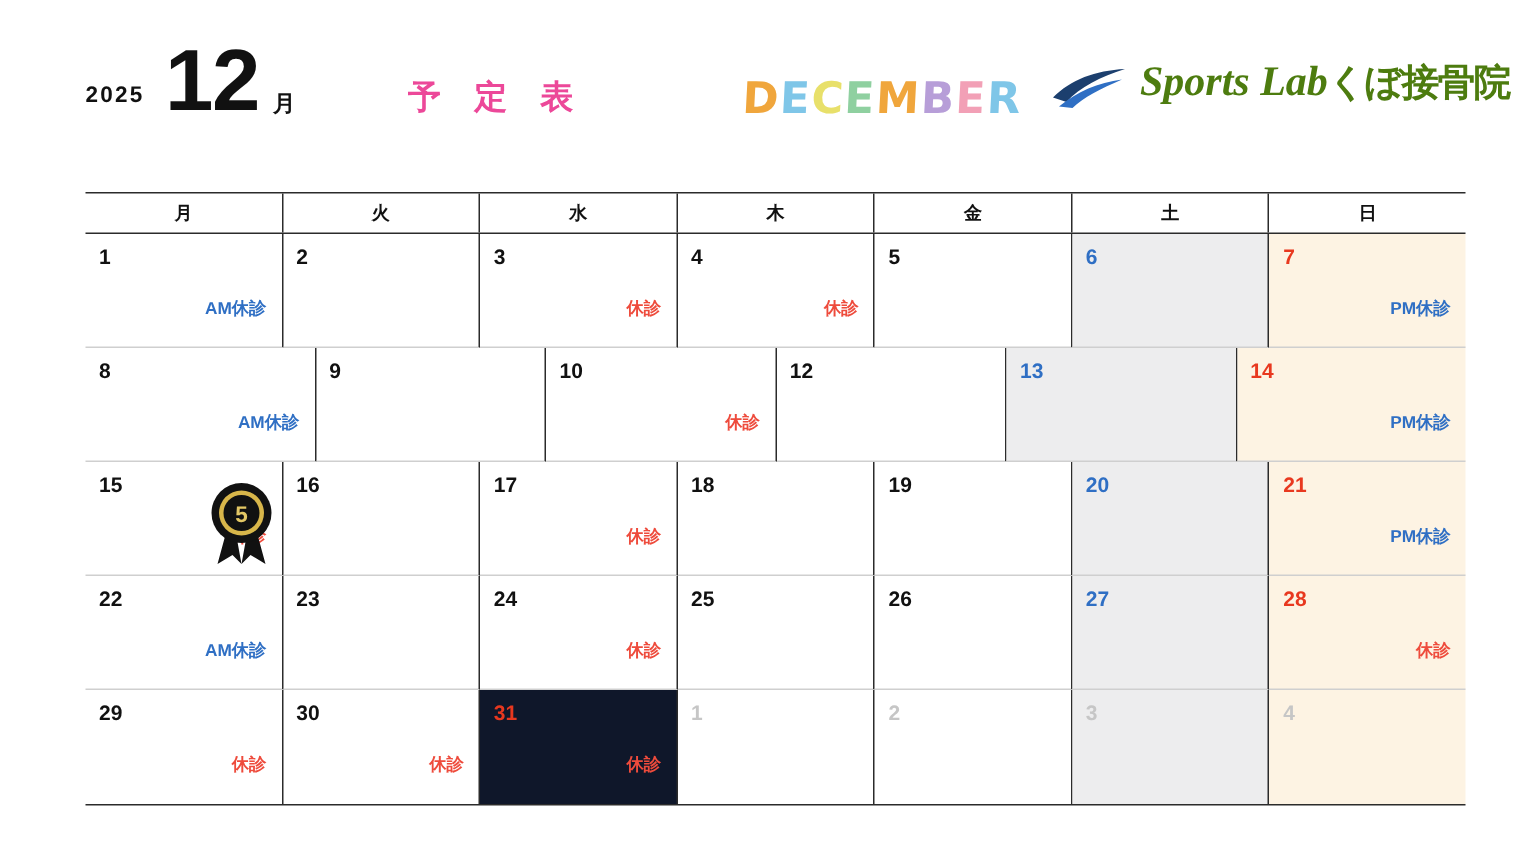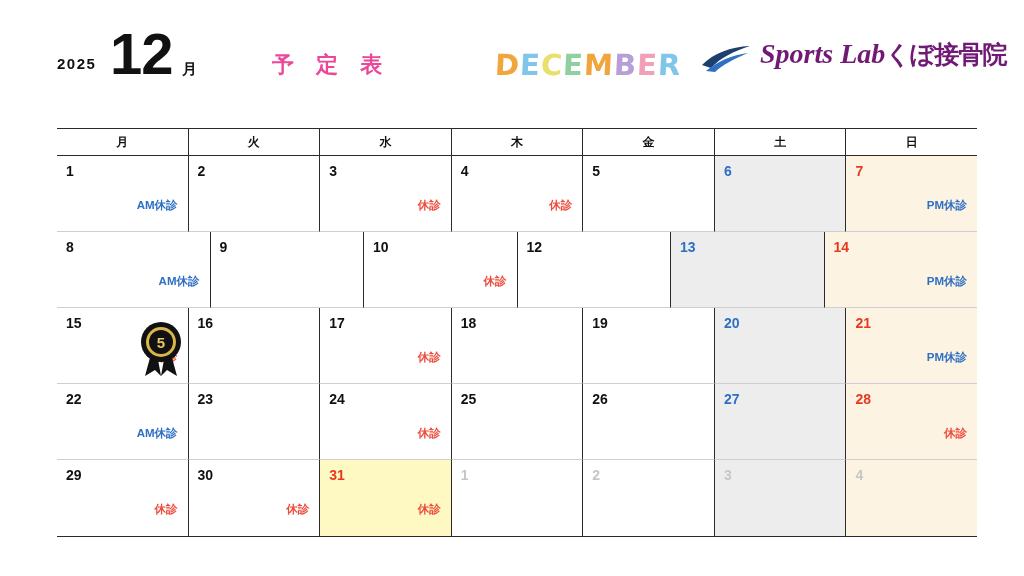--- a/index.html
+++ b/index.html
@@ -83,21 +83,21 @@
     left: 0; top: 8px;
     width: 52px; height: 30px;
   }
   .logo-text {
     position: absolute;
     left: 60px; top: 2px;
     font-size: 28px;
     font-weight: bold;
     font-style: italic;
     font-family: "Liberation Serif", serif;
-    color: #701a75;
+    color: #4d7c0f;
     white-space: nowrap;
     letter-spacing: 0px;
   }
   .logo-text .jp {
     font-style: normal;
     font-family: "Liberation Sans", sans-serif;
     font-size: 25px;
     letter-spacing: -1px;
   }
 
@@ -133,21 +133,21 @@
     border-right: 1px solid #2b2b2b;
     border-bottom: 1px solid #cfcfcf;
     position: relative;
     box-sizing: border-box;
   }
   .cell:last-child { border-right: none; }
   .cal-row:last-child .cell { border-bottom: none; }
 
   .cell.sat { background: #ededee; }
   .cell.sun { background: #fdf3e3; }
-  .cell.special { background: #fef9c3; }
+  .cell.special { background: #0f172a; }
 
   .daynum {
     position: absolute;
     left: 9px; top: 7px;
     font-size: 14px;
     font-weight: bold;
     color: #111;
   }
   .daynum.blue { color: #2f6fc4; }
   .daynum.red  { color: #e8381f; }

